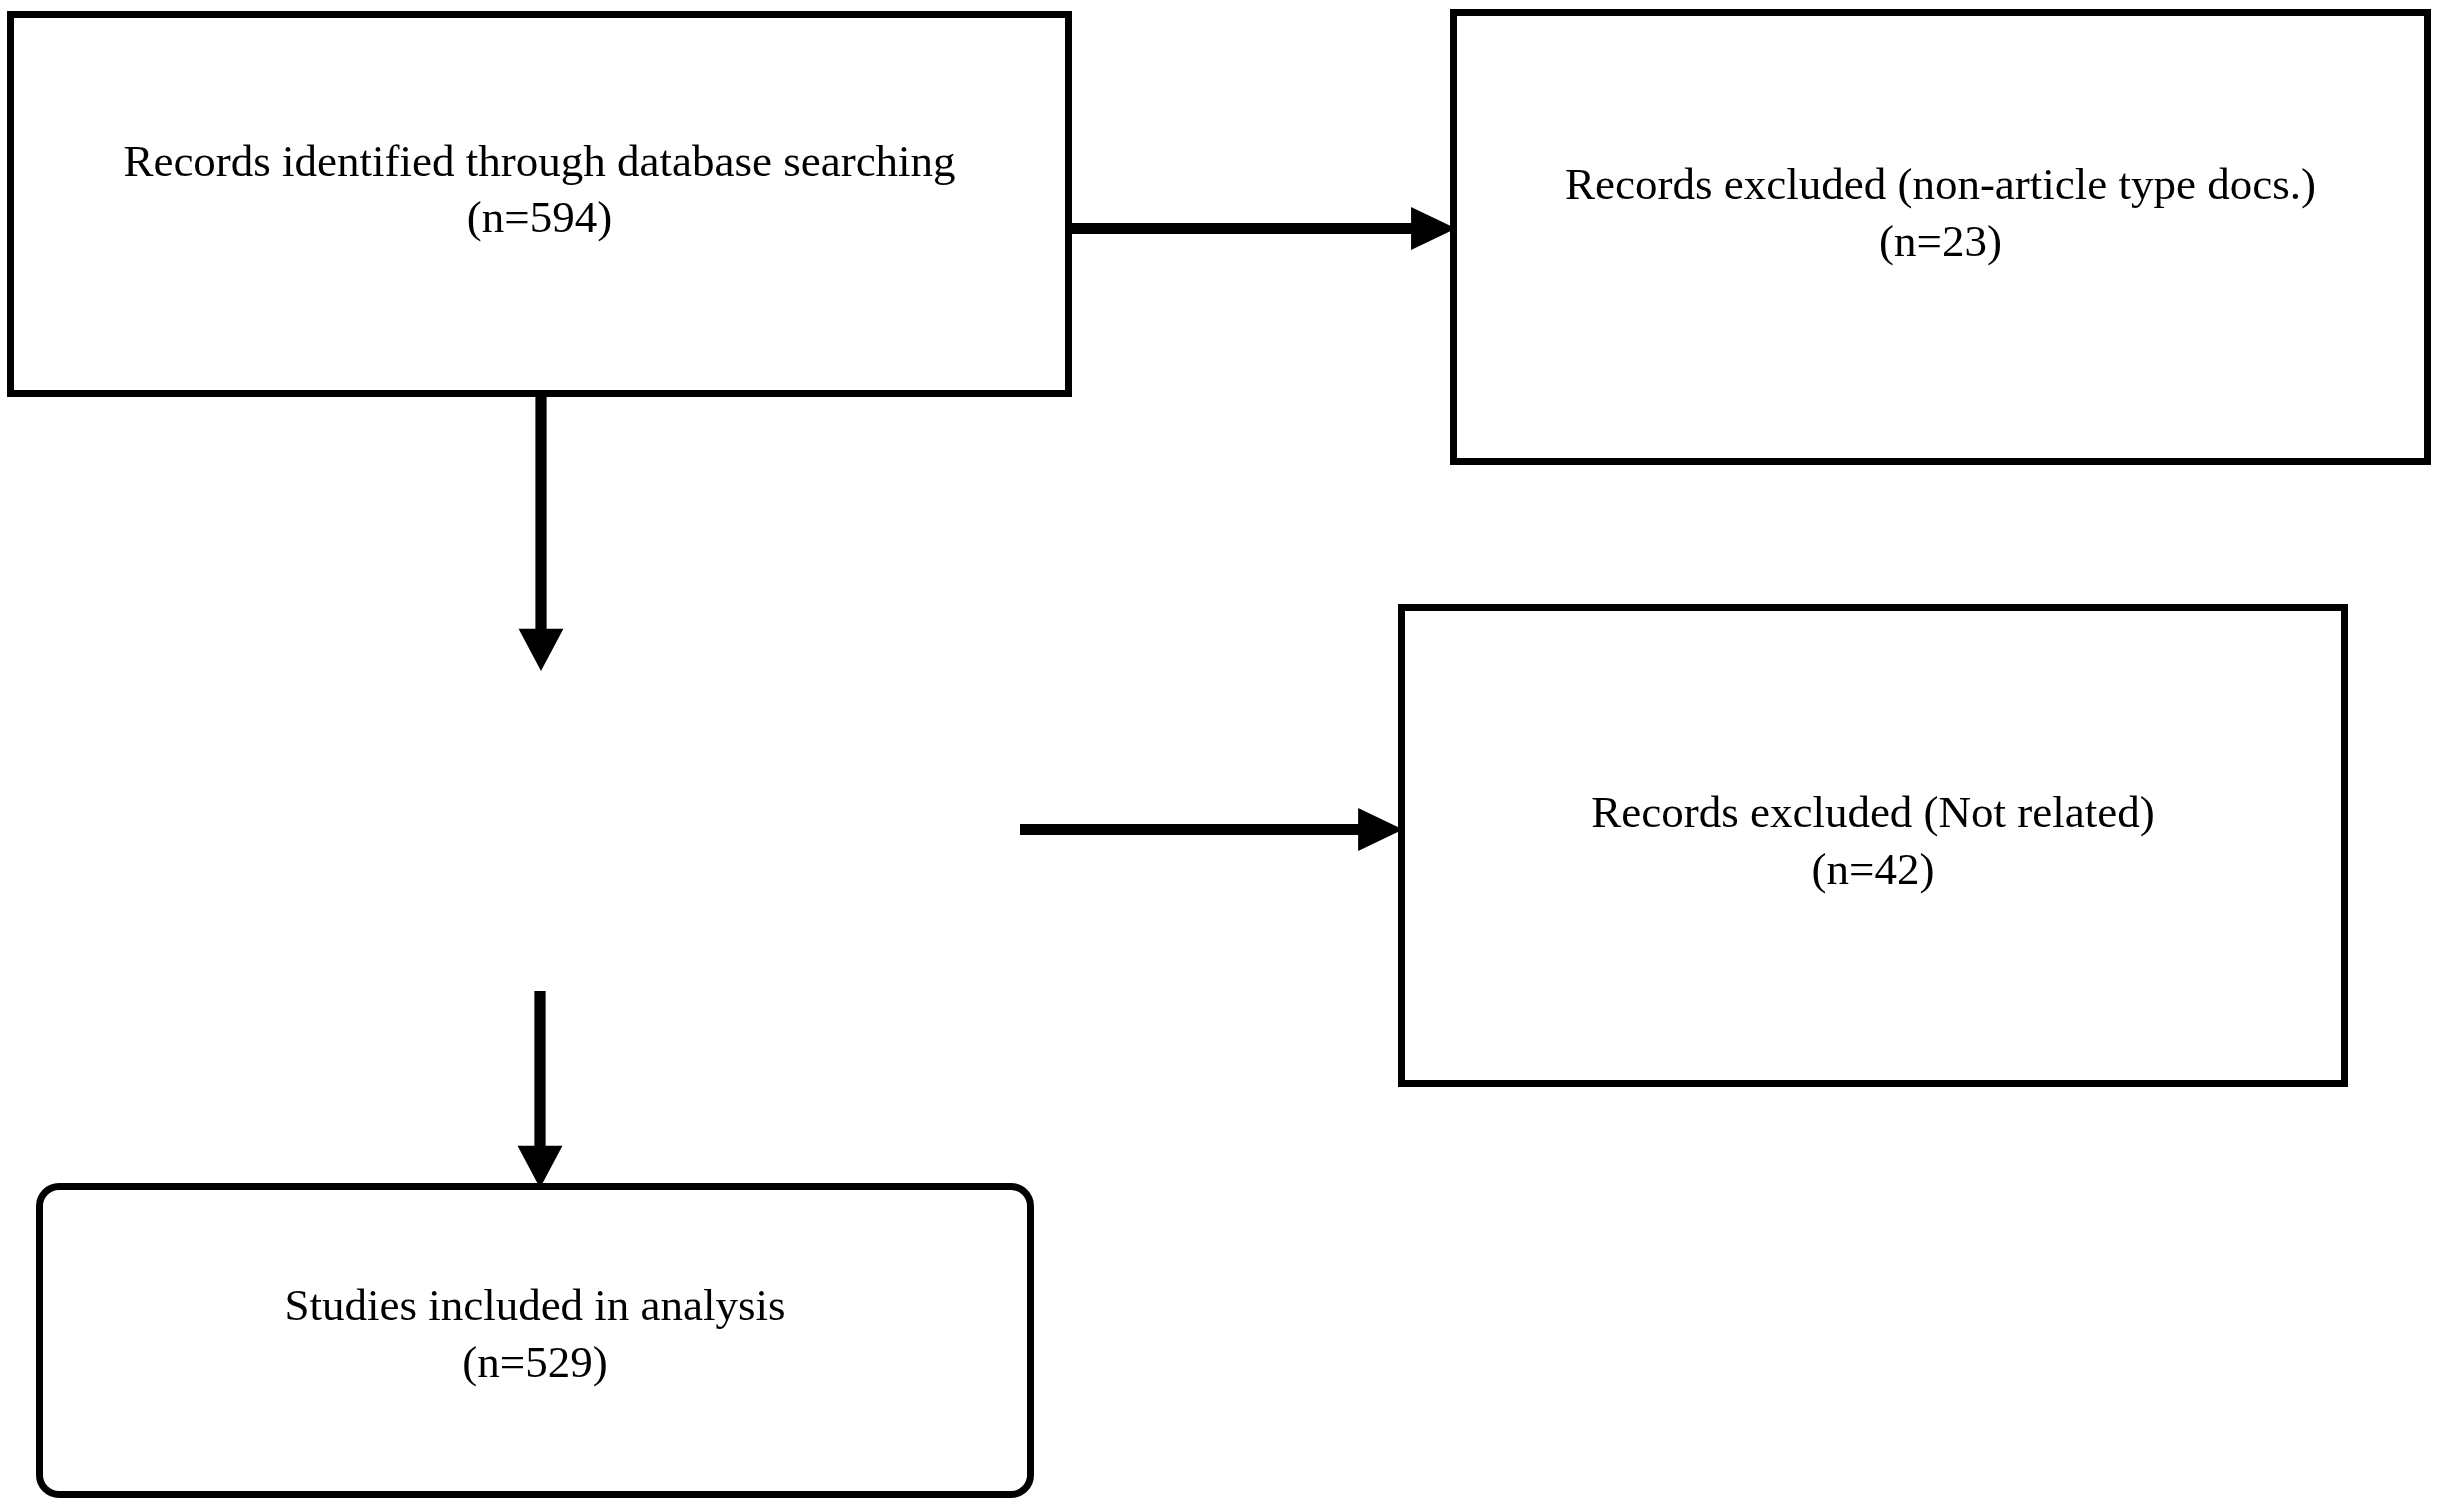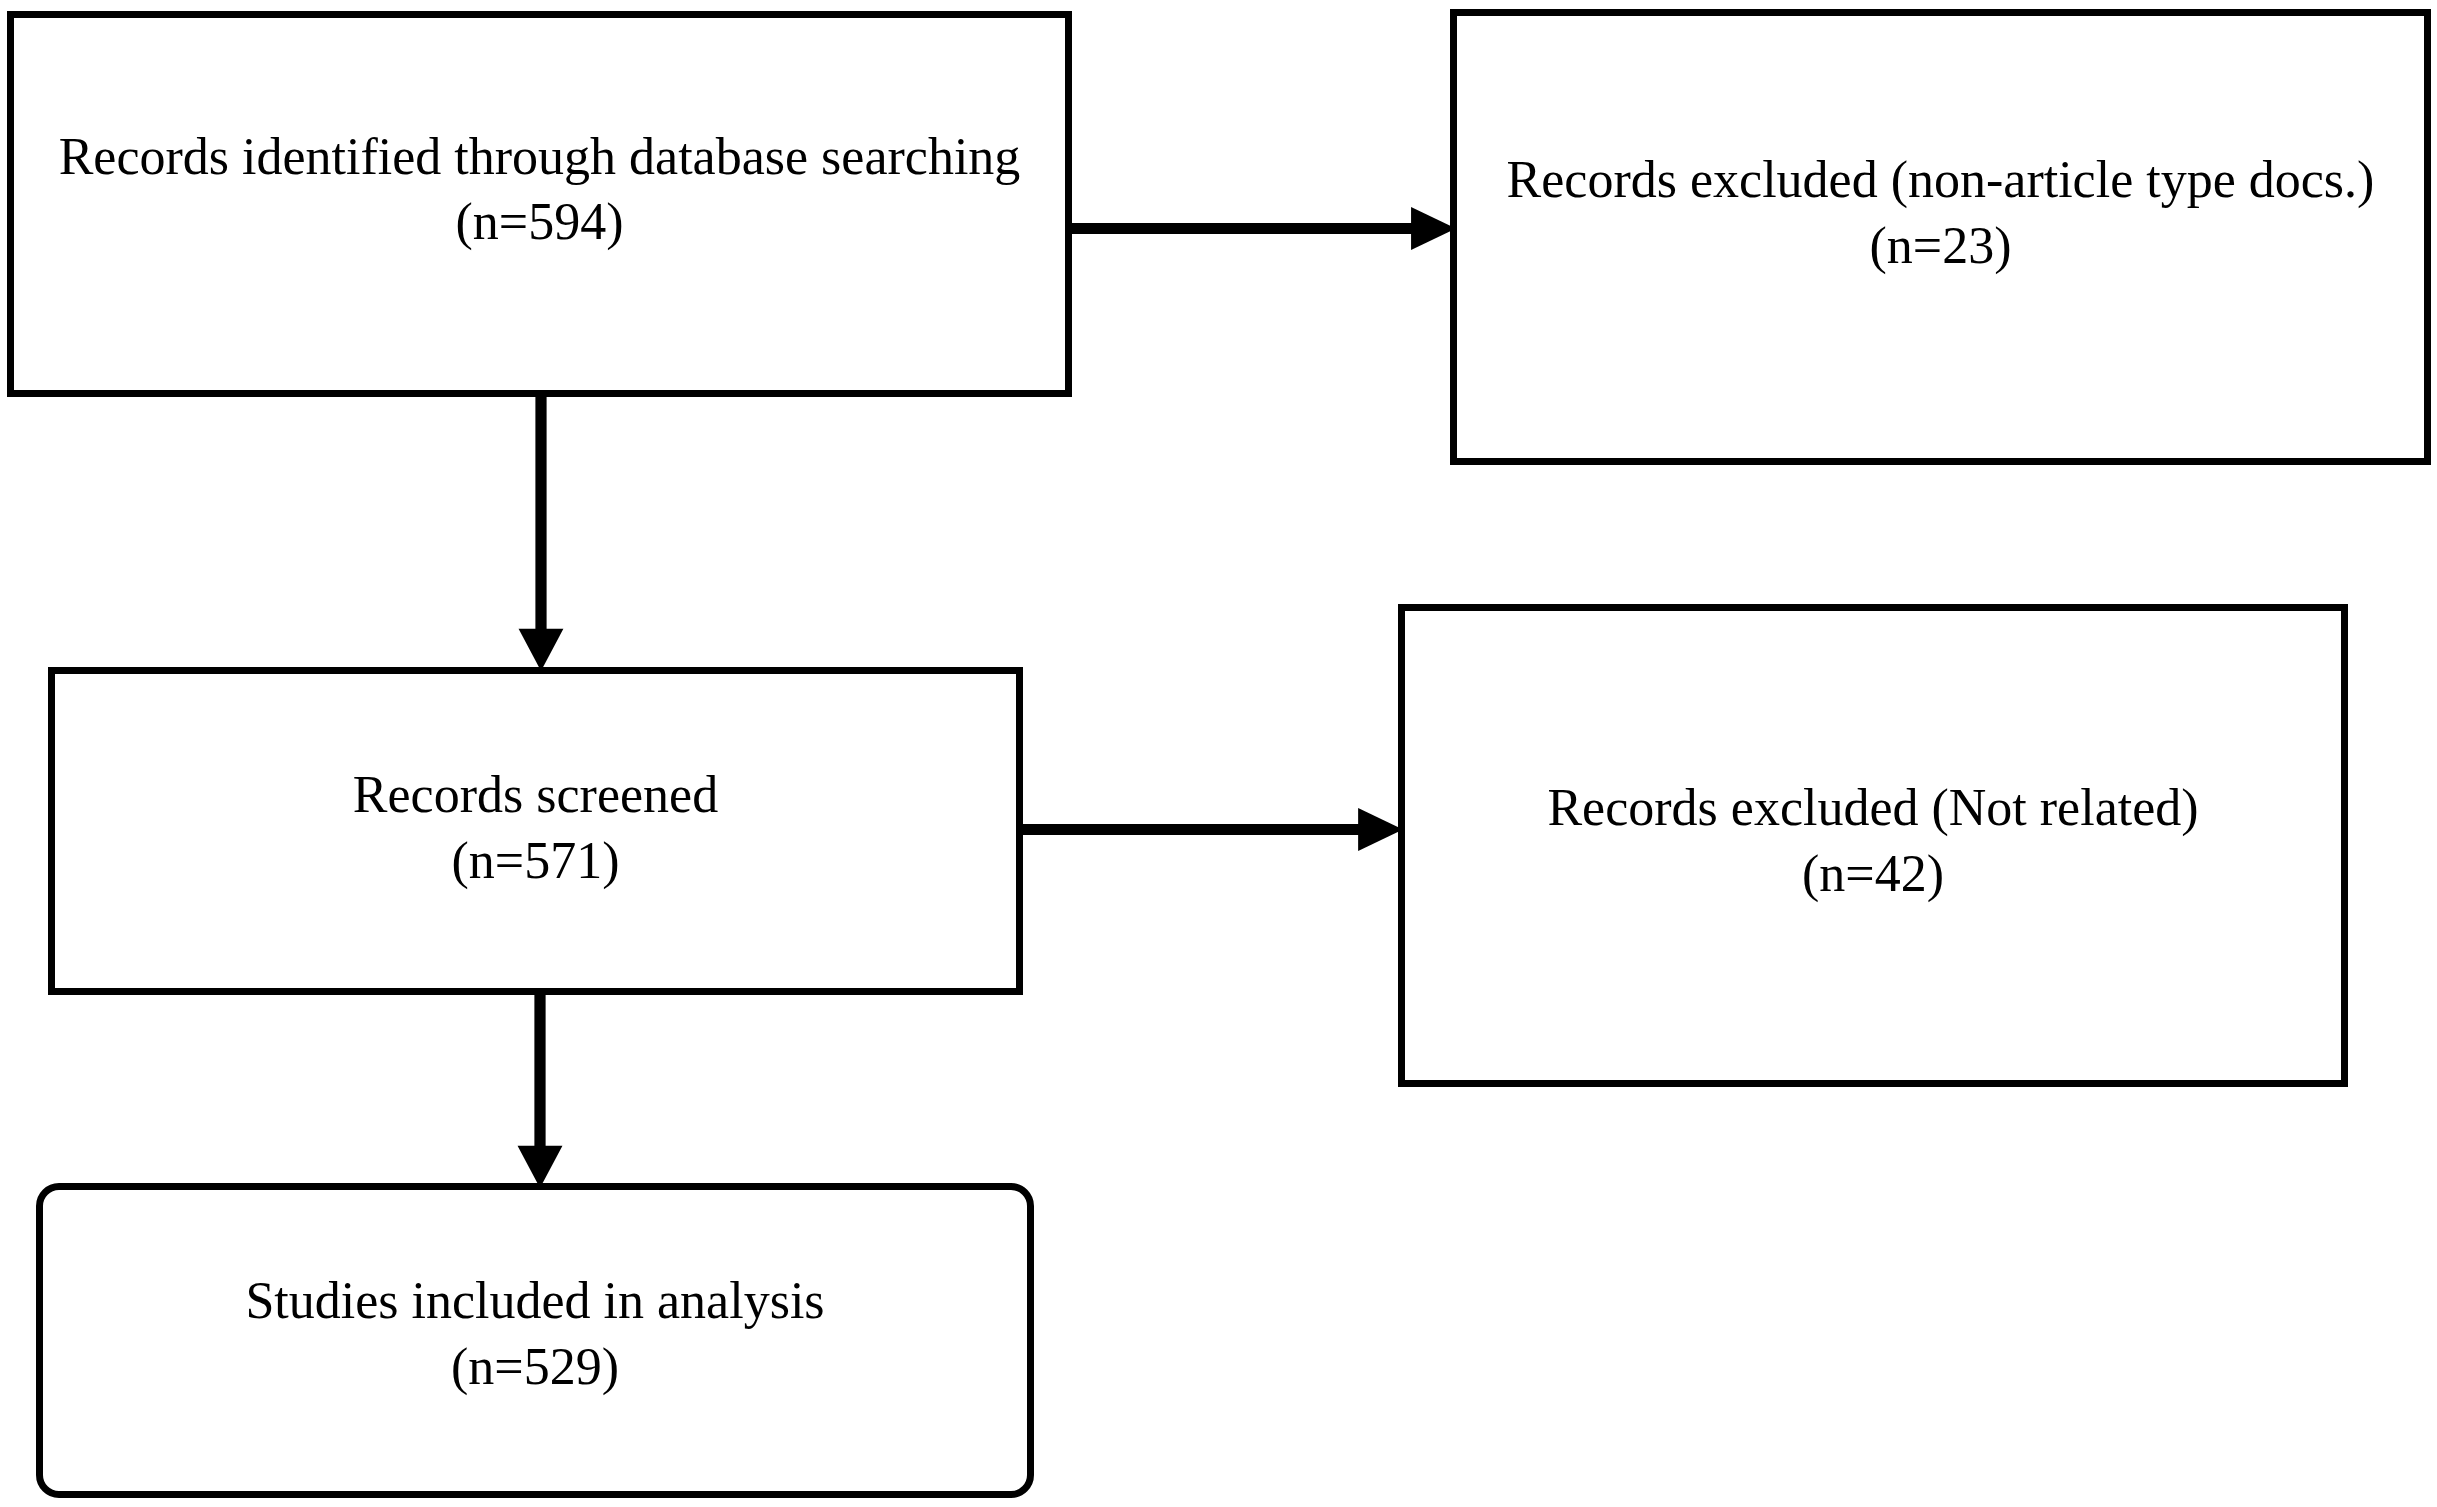--- a/index.html
+++ b/index.html
@@ -22,21 +22,21 @@
     background: #ffffff;
     display: flex;
     align-items: center;
     justify-content: center;
     text-align: center;
   }
   .box-text {
     display: block;
     width: 100%;
     color: #000000;
-    font-size: 52px;
+    font-size: 45px;
     line-height: 1.26;
     font-weight: 400;
     letter-spacing: 0px;
     padding: 0 22.4px;
     box-sizing: border-box;
     white-space: pre-line;
   }
 
   
   #box-identified   { left: 7px;    top: 11.2px;   width: 1065px; height: 386px; }
@@ -69,24 +69,20 @@
   <div class="flow-box" id="box-identified">
     <span class="box-text">Records identified through database searching
 (n=594)</span>
   </div>
 
   <div class="flow-box" id="box-excluded-type">
     <span class="box-text">Records excluded (non-article type docs.)
 (n=23)</span>
   </div>
 
-  <div class="flow-box" id="box-screened">
-    <span class="box-text">Records screened
-(n=571)</span>
-  </div>
 
   <div class="flow-box" id="box-excluded-rel">
     <span class="box-text">Records excluded (Not related)
 (n=42)</span>
   </div>
 
   <div class="flow-box" id="box-included">
     <span class="box-text">Studies included in analysis
 (n=529)</span>
   </div>

